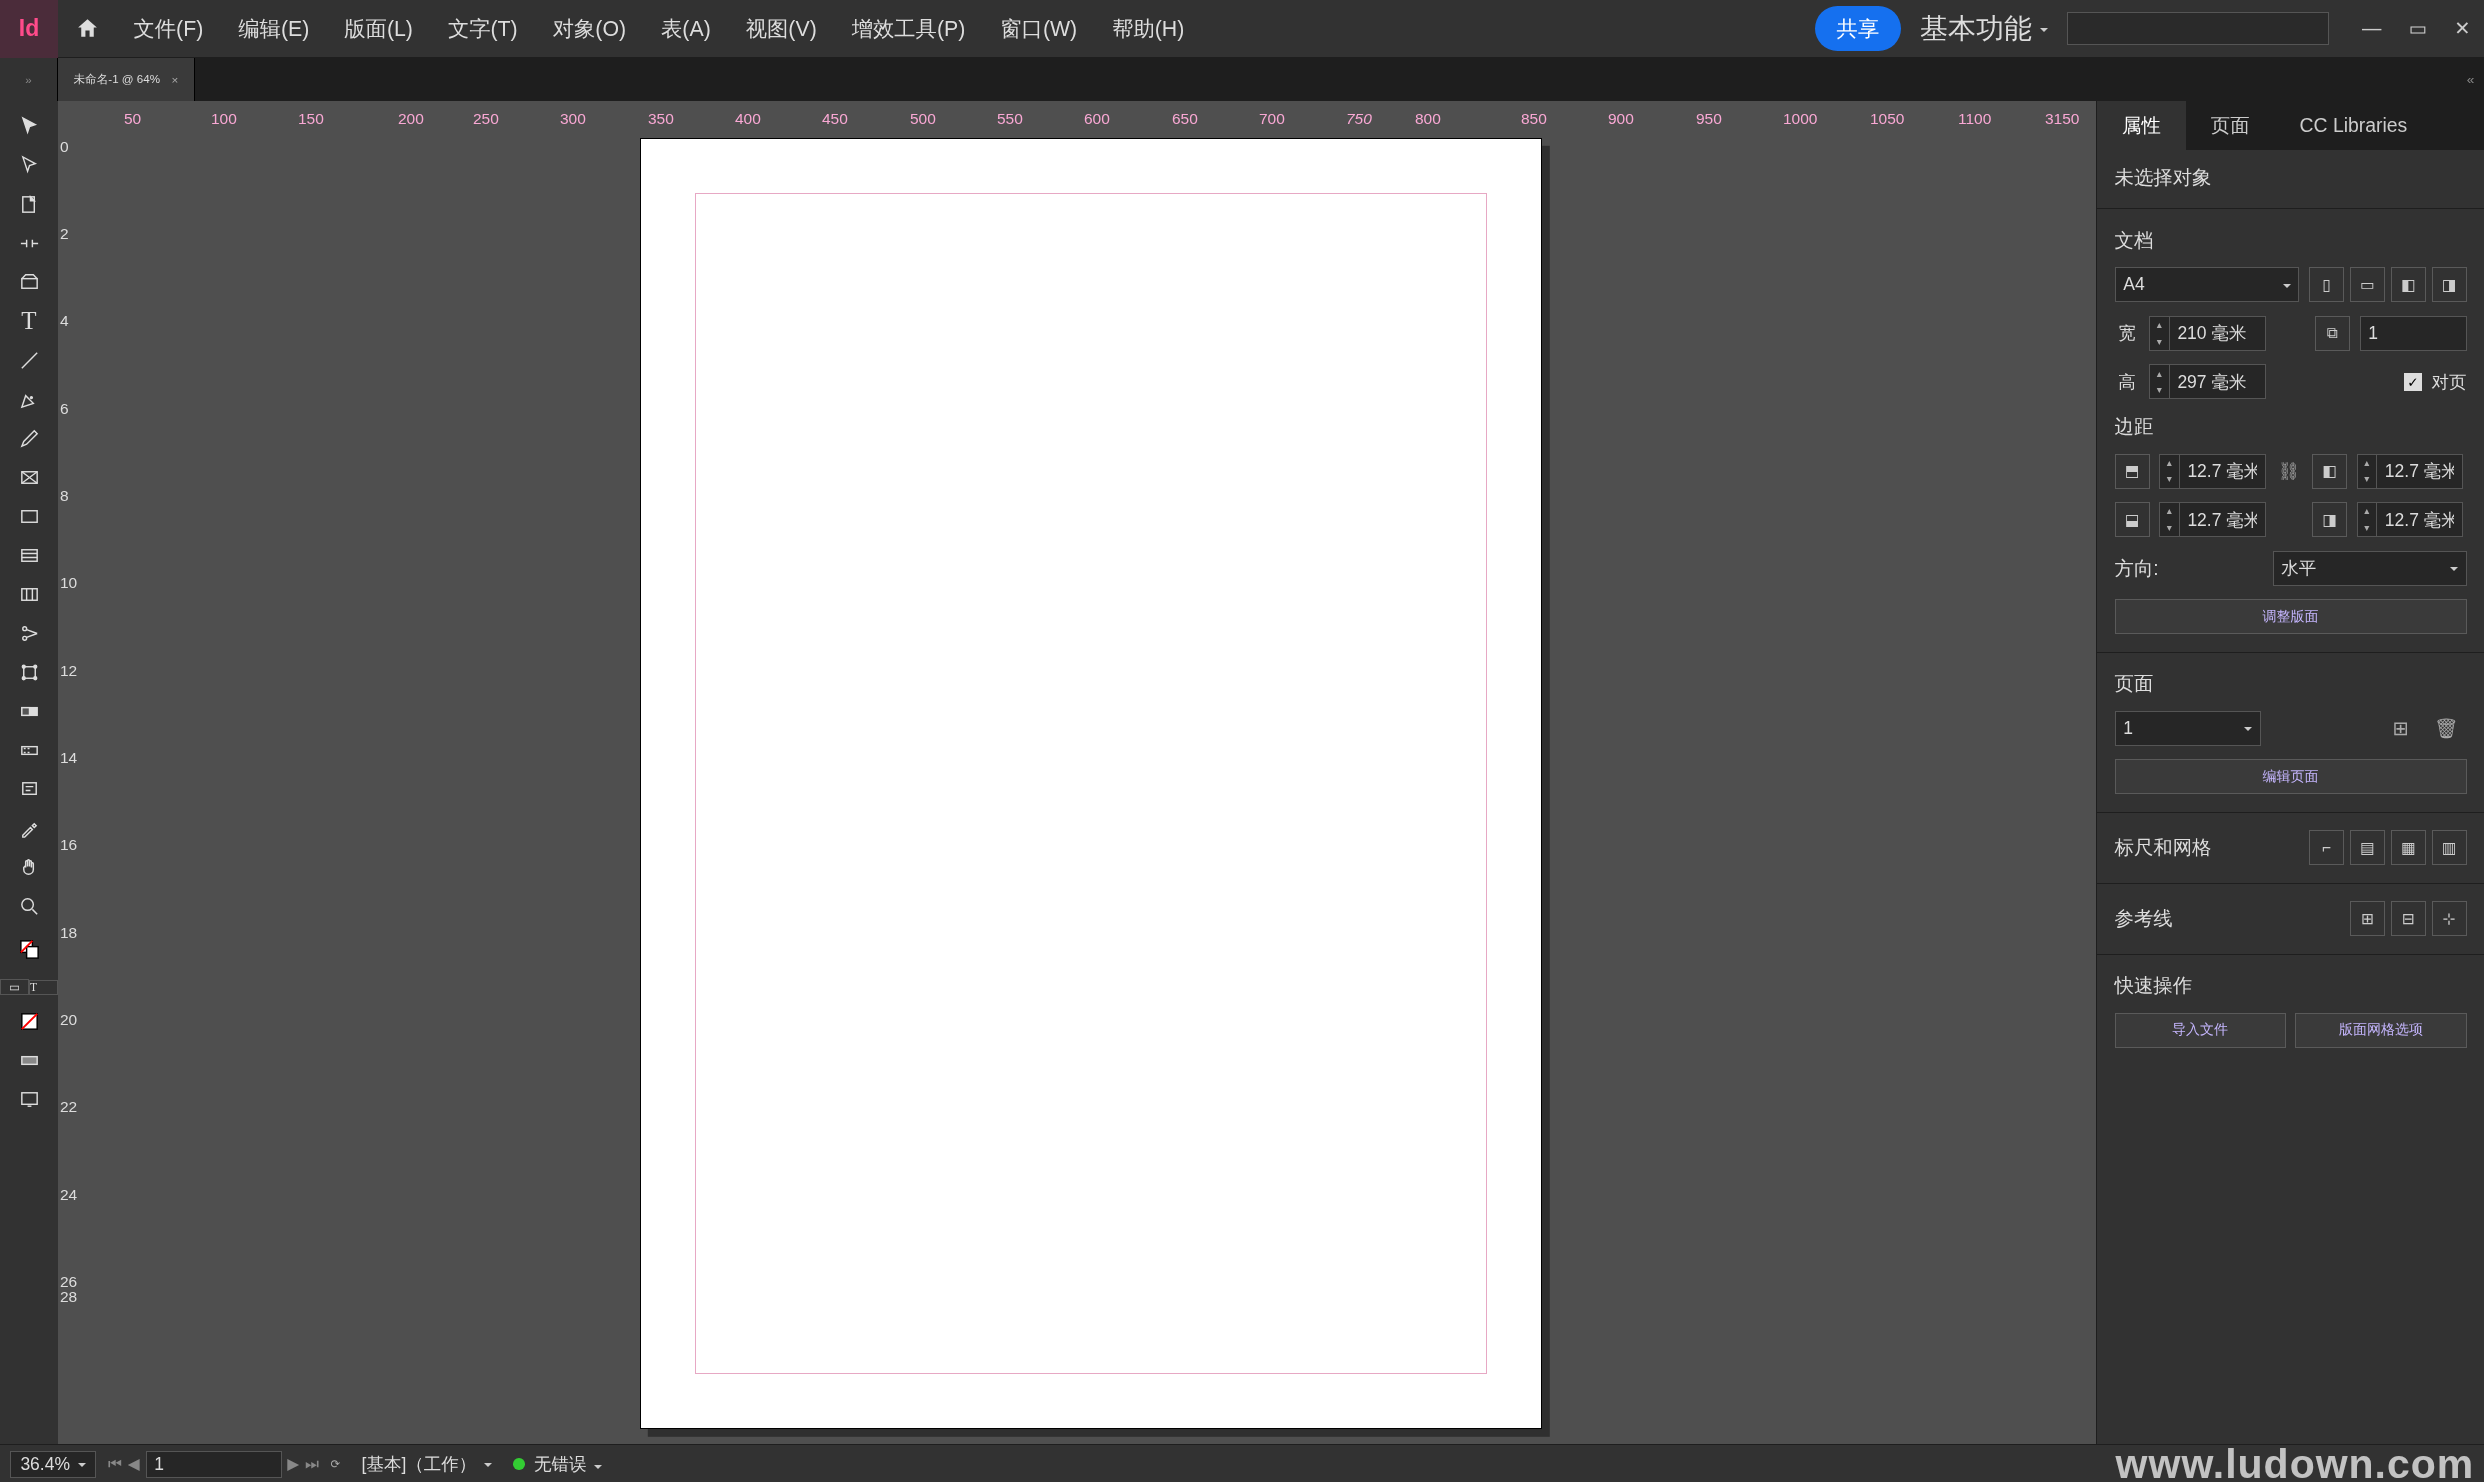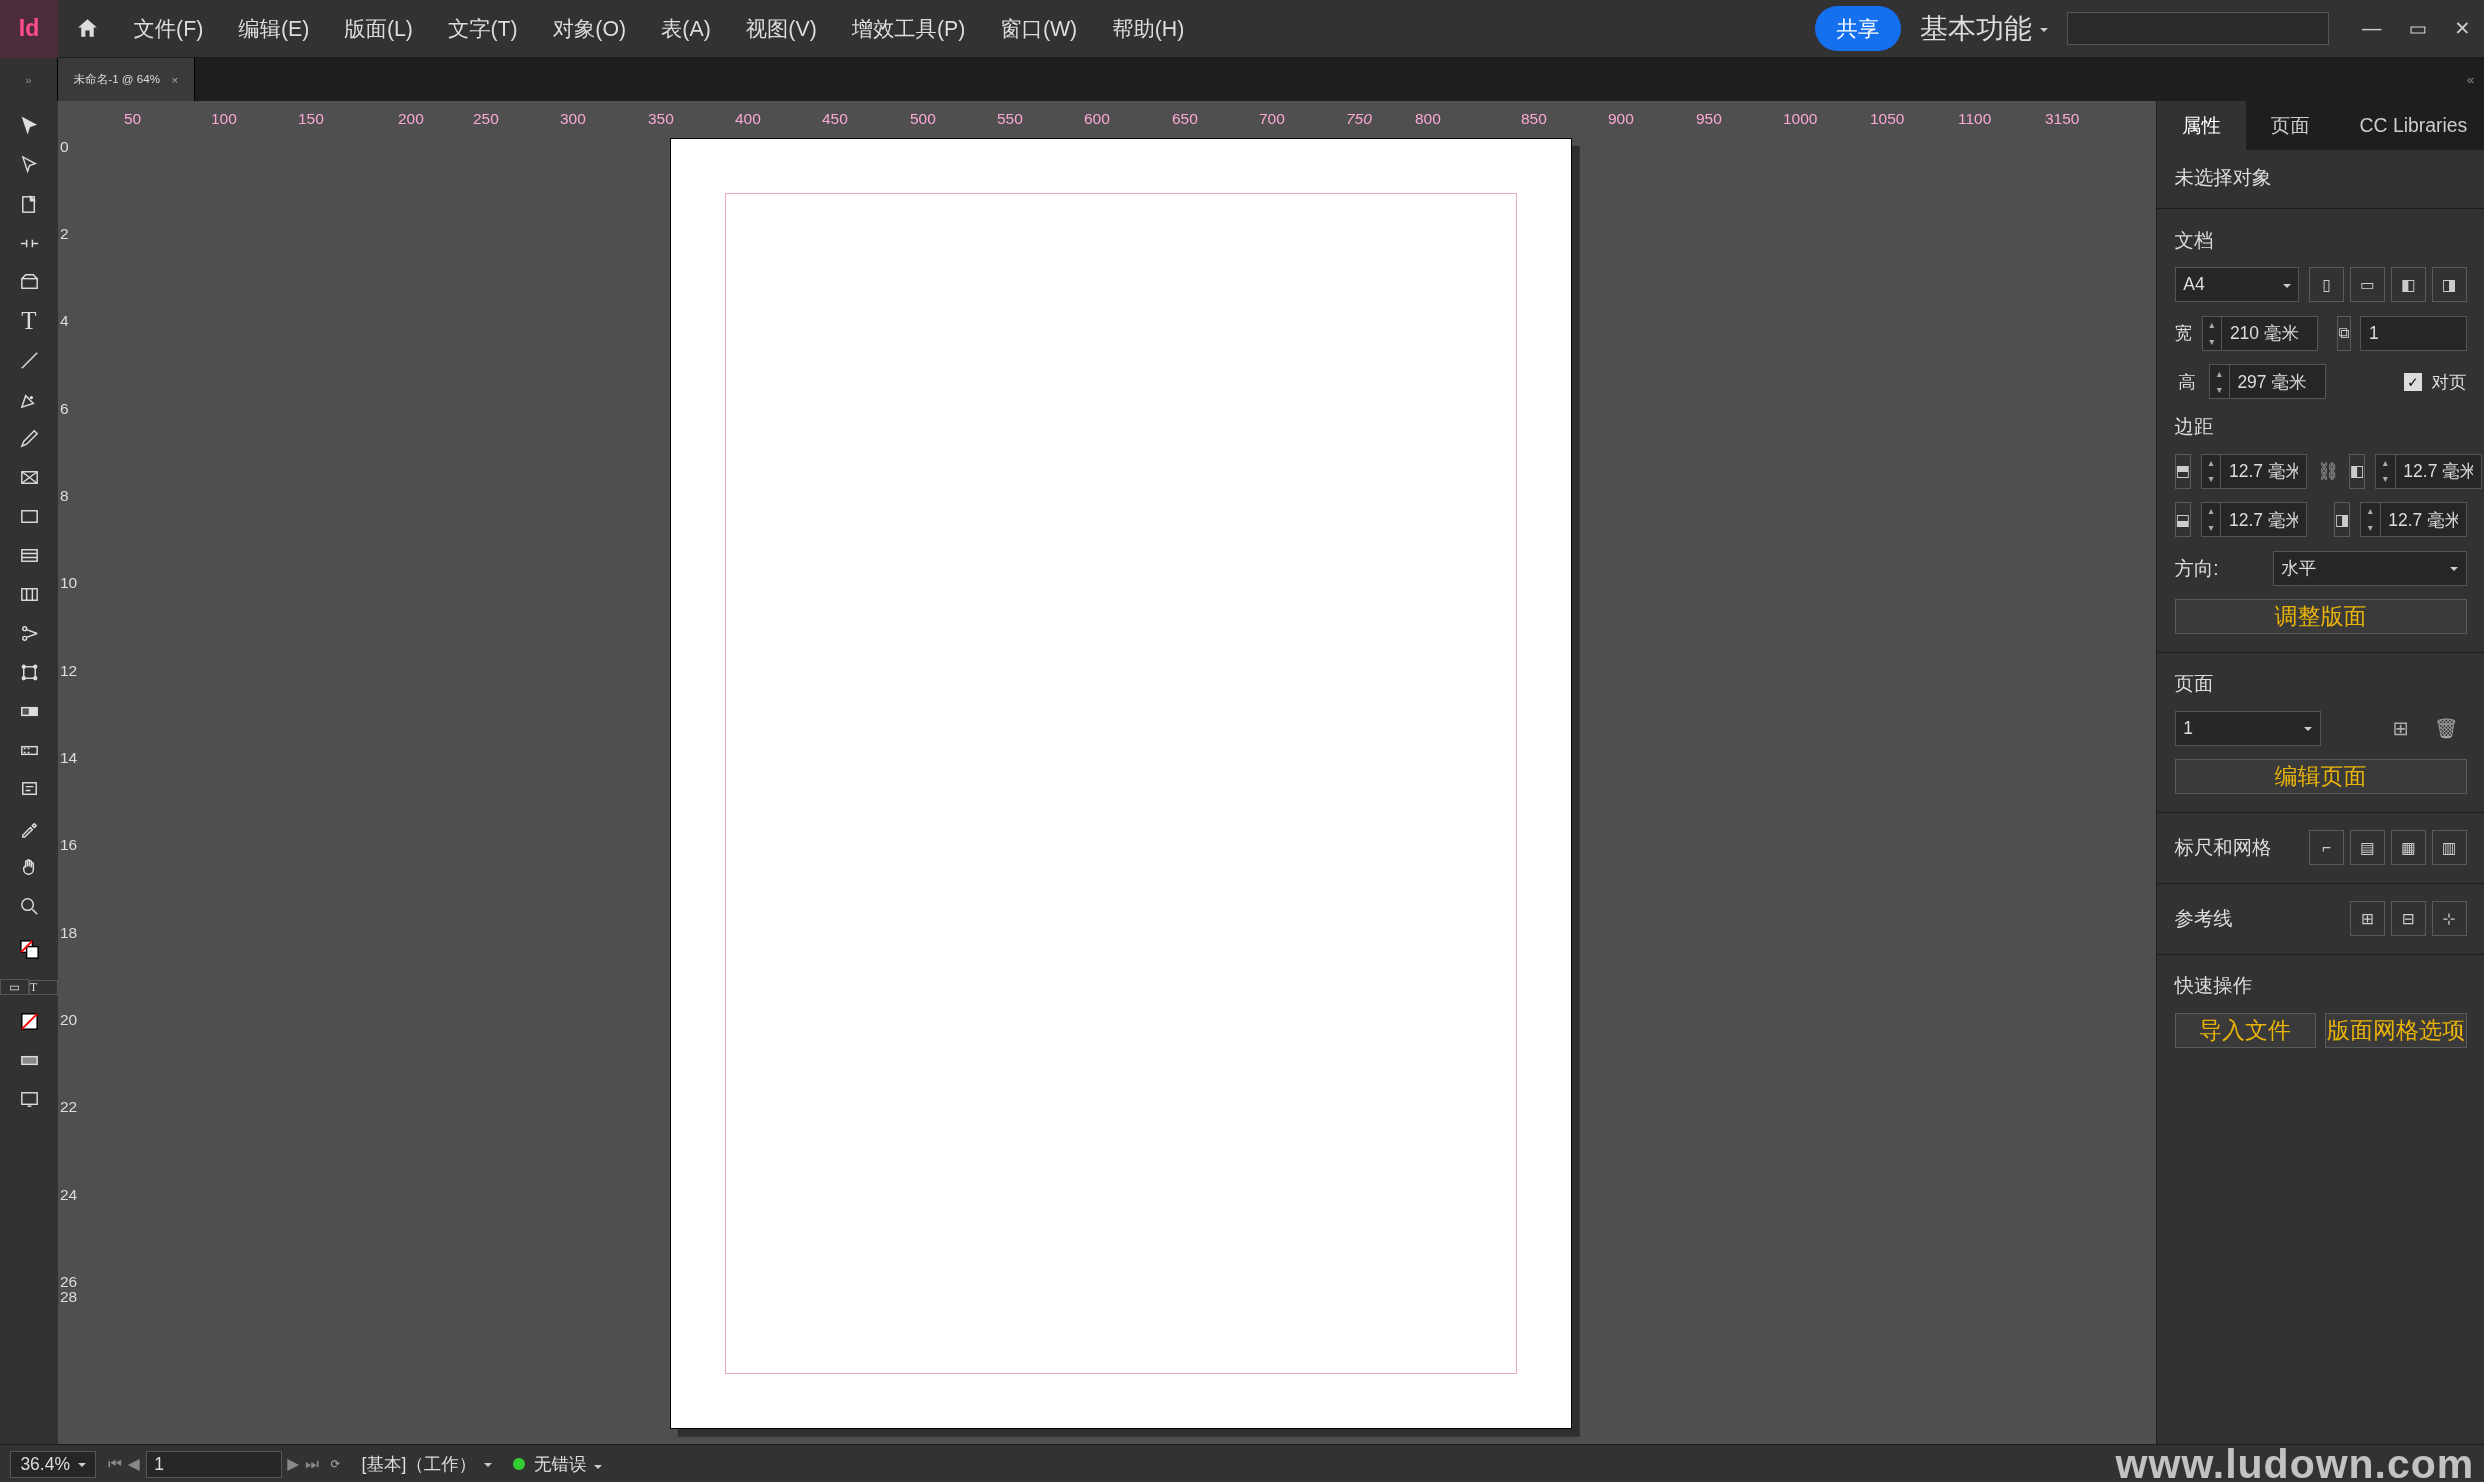--- a/index.html
+++ b/index.html
@@ -31,30 +31,30 @@
 .hruler .tick { position:absolute; bottom:0; color:#f9a8d4; font-size:15.5px; }
 .hruler .tick::after { content:""; position:absolute; left:50%; bottom:-5.8px; width:1px; height:5.8px; background:#999; }
 .canvas-row { flex:1; display:flex; overflow:hidden; }
 .vruler { width:27px; background:#4f4f4f; position:relative; }
 .vruler .tick { position:absolute; left:1.9px; color:#ddd; font-size:15.5px; }
 .canvas { flex:1; display:flex; justify-content:center; align-items:flex-start; padding-top:9.7px; overflow:hidden; }
 .page-wrap { box-shadow:7.8px 7.8px 0 rgba(0,0,0,0.4); }
 .page { width:902px; height:1291px; background:#fff; border:1px solid #000; position:relative; }
 .margins { position:absolute; inset:54px; border:1px solid #e7a8c4; }
 
-.right-panel { width:328px; background:#323232; display:flex; flex-direction:column; border-left:1px solid #1e1e1e; }
+.right-panel { width:388px; background:#323232; display:flex; flex-direction:column; border-left:1px solid #1e1e1e; }
 .rp-tabs { height:49px; background:#1e1e1e; display:flex; align-items:stretch; }
 .rp-tab { flex:0 0 auto; padding:0 25px; display:flex; align-items:center; color:#ccc; font-size:19.4px; }
 .rp-tab.active { background:#323232; color:#fff; }
 .rp-body { padding:13.6px 17.5px; color:#ddd; display:flex; flex-direction:column; gap:13.6px; }
 .rp-label { font-size:19.4px; color:#ddd; }
 .rp-row { display:flex; align-items:center; gap:9.7px; }
 .rp-select, .rp-input { background:#262626; border:1px solid #555; color:#ddd; height:35px; padding:0 7.8px; font-size:17.5px; }
 .rp-select { display:flex; align-items:center; justify-content:space-between; }
-.rp-btn { flex:1; height:35px; background:#3a3a3a; border:1px solid #5a5a5a; color:#eab308; display:flex; align-items:center; justify-content:center; font-size:23px; }
+.rp-btn { flex:1; height:35px; background:#3a3a3a; border:1px solid #5a5a5a; color:#c4b5fd; display:flex; align-items:center; justify-content:center; font-size:14px; }
 .icon-btn { width:35px; height:35px; border:1px solid #5a5a5a; display:flex; align-items:center; justify-content:center; color:#ccc; font-size:15.5px; }
 .stepper { display:flex; align-items:center; }
 .stepper .arrows { width:19.4px; height:35px; background:#262626; border:1px solid #555; border-right:none; display:flex; flex-direction:column; }
 .stepper .arrows div { flex:1; display:flex; align-items:center; justify-content:center; font-size:8.7px; color:#aaa; }
 .stepper input { width:97px; }
 .dim-label { width:25px; text-align:center; font-size:17.5px; }
 .link-icon { width:27px; display:flex; align-items:center; justify-content:center; color:#aaa; font-size:17.5px; }
 .check { width:17.5px; height:17.5px; background:#ddd; color:#000; display:flex; align-items:center; justify-content:center; font-size:13.6px; }
 .structure-icons { display:flex; gap:5.8px; margin-left:auto; }
 .sep { height:1px; background:#1e1e1e; margin:3.9px -17.5px; }

